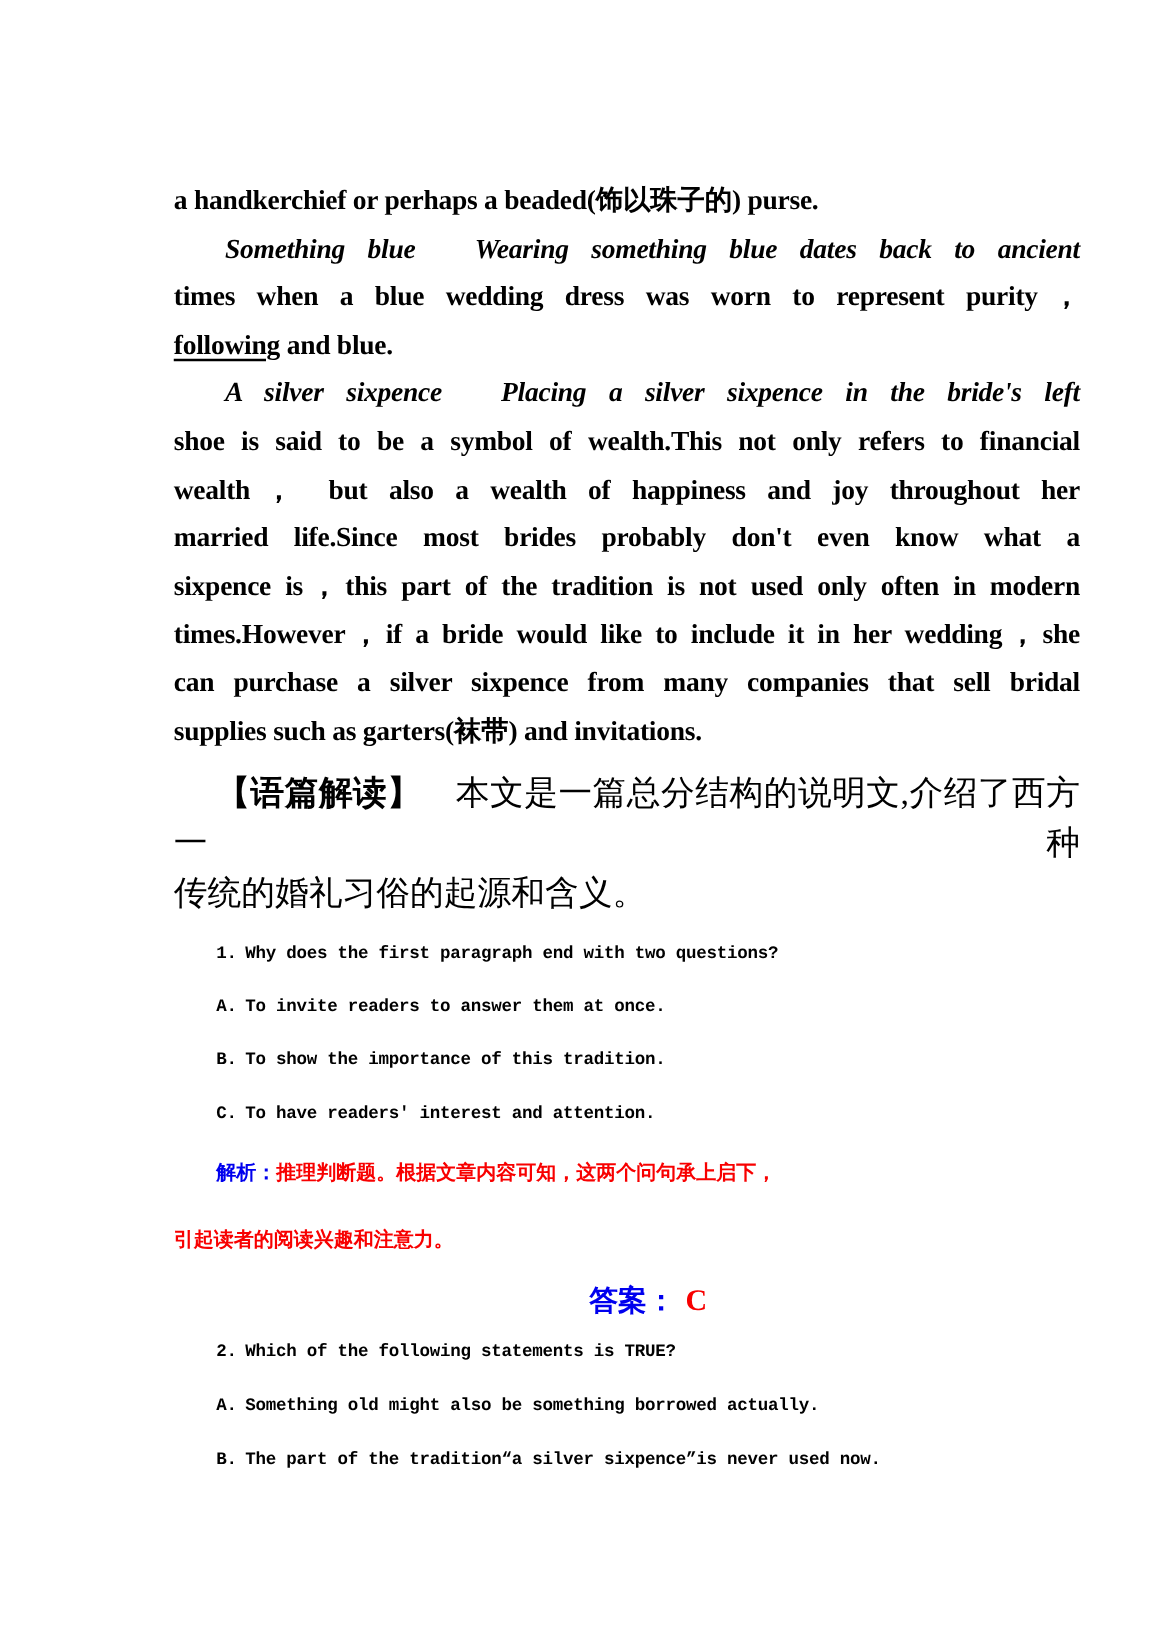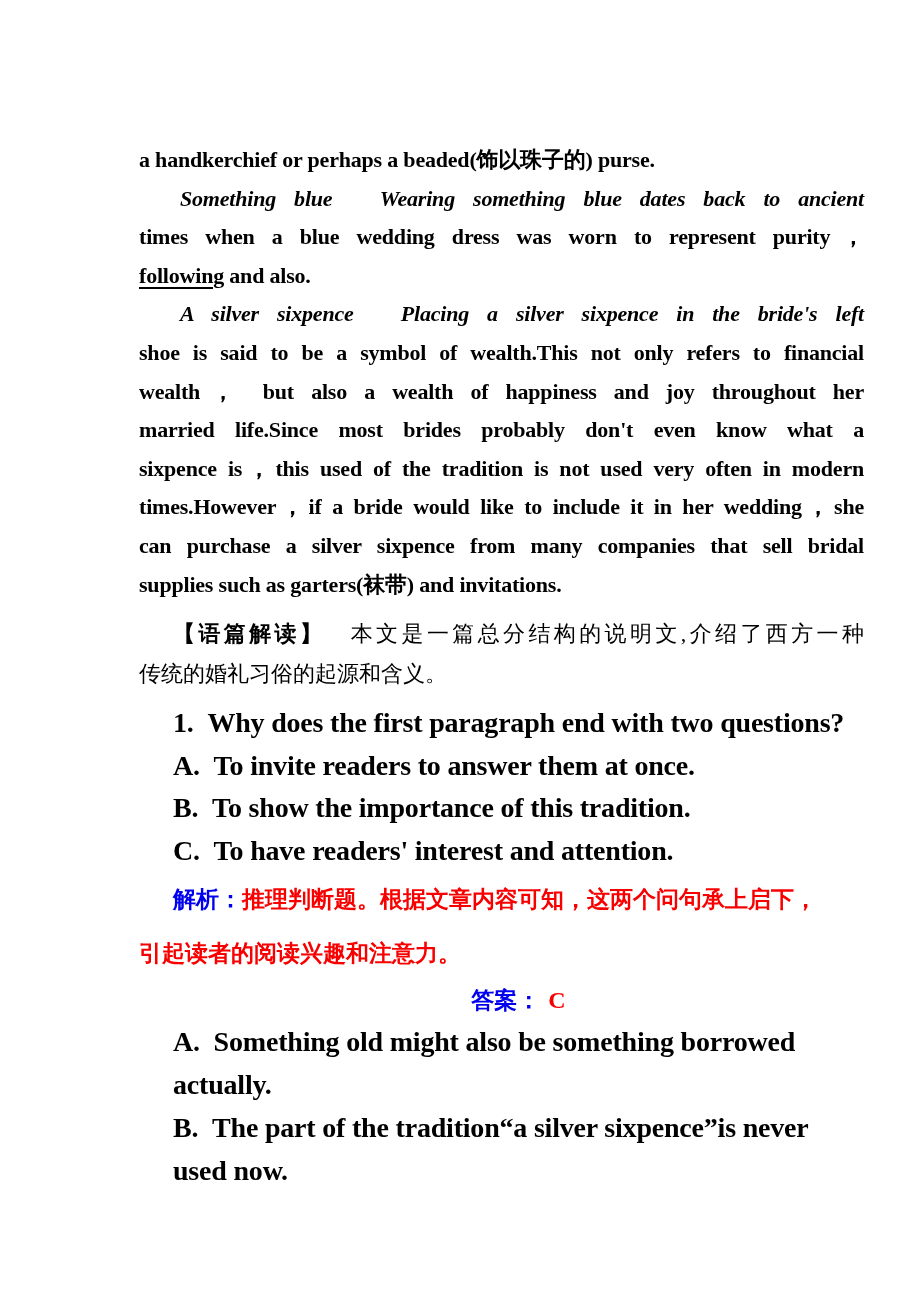--- a/index.html
+++ b/index.html
@@ -20,31 +20,31 @@
     font-size:22px;
     line-height:38.6px;
     letter-spacing:-0.2px;
     white-space:normal;
   }
   .just{text-align:justify;text-align-last:justify;}
   .left{text-align:left;}
   .ind{text-indent:41px;font-style:italic;}
   .ul{text-decoration:underline;text-decoration-thickness:2px;text-underline-offset:4px;}
   
-  .summary{margin-top:10px;font-size:22px;line-height:40px;}
+  .summary{margin-top:10px;font-size:27px;line-height:40px;}
   .summary .first{text-indent:34px;}
   .summary .label{font-family:"Liberation Sans","DejaVu Sans",sans-serif;font-weight:bold;}
   .summary .kai{font-weight:normal;}
   
-  .question{font-size:28px;line-height:42.5px;letter-spacing:-0.2px;}
+  .question{font-size:14px;line-height:42.5px;letter-spacing:-0.2px;font-family:Liberation Mono, monospace;}
   .question .qln{padding-left:34px;text-align:left;}
   .q1{margin-top:8px;}
   .q2{line-height:43px;}
   
-  .analysis{font-size:23px;line-height:54px;font-family:Liberation Sans, sans-serif;}
+  .analysis{font-size:16px;line-height:54px;font-family:Liberation Mono, monospace;}
   .analysis .aln1{padding-left:34px;}
   .analysis .aln2{padding-left:0;}
   .answer-line{
     font-size:23px;line-height:40px;padding-left:34px;
     font-family:"Liberation Sans","DejaVu Sans",sans-serif;
     text-align:center;
   }
   .answer-line .ans-letter{
     font-family:"Liberation Serif","DejaVu Serif",serif;
     font-size:24px;margin-left:8px;
@@ -55,27 +55,27 @@
 </head>
 <body>
 
 <div class="page" style="color: rgb(0, 0, 0);">
 
   <section class="passage">
     <div class="ln left">a handkerchief or perhaps a beaded(饰以珠子的) purse.</div>
 
     <div class="ln just ind">Something blue　Wearing something blue dates back to ancient</div>
     <div class="ln just">times when a blue wedding dress was worn to represent purity，</div>
-    <div class="ln left"><span class="ul">following</span><span> and also.</span></div>
+    <div class="ln left"><span class="ul">following</span><span> and blue.</span></div>
 
     <div class="ln just ind">A silver sixpence　Placing a silver sixpence in the bride's left</div>
     <div class="ln just">shoe is said to be a symbol of wealth.This not only refers to financial</div>
     <div class="ln just">wealth， but also a wealth of happiness and joy throughout her</div>
     <div class="ln just">married life.Since most brides probably don't even know what a</div>
-    <div class="ln just">sixpence is，this used of the tradition is not used very often in modern</div>
+    <div class="ln just">sixpence is，this part of the tradition is not used only often in modern</div>
     <div class="ln just">times.However，if a bride would like to include it in her wedding，she</div>
     <div class="ln just">can purchase a silver sixpence from many companies that sell bridal</div>
     <div class="ln left">supplies such as garters(袜带) and invitations.</div>
   </section>
 
   <section class="summary">
     <div class="just first"><span class="label">【语篇解读】</span><span class="kai">　本文是一篇总分结构的说明文,介绍了西方一种</span></div>
     <div class="left kai">传统的婚礼习俗的起源和含义。</div>
   </section>
 
@@ -87,17 +87,18 @@
   </section>
 
   <section class="analysis">
     <div class="aln1"><span class="blue">解析：</span><span class="red">推理判断题。根据文章内容可知，这两个问句承上启下，</span></div>
     <div class="aln2 red">引起读者的阅读兴趣和注意力。</div>
   </section>
 
   <div class="answer-line"><span class="blue">答案：</span><span class="red ans-letter">C</span></div>
 
   <section class="question q2">
+    <div class="qln">2. Which of the following statements is TRUE?</div>
     <div class="qln">A. Something old might also be something borrowed actually.</div>
     <div class="qln">B. The part of the tradition“a silver sixpence”is never used now.</div>
   </section>
 
 </div>
 
 </body></html>

